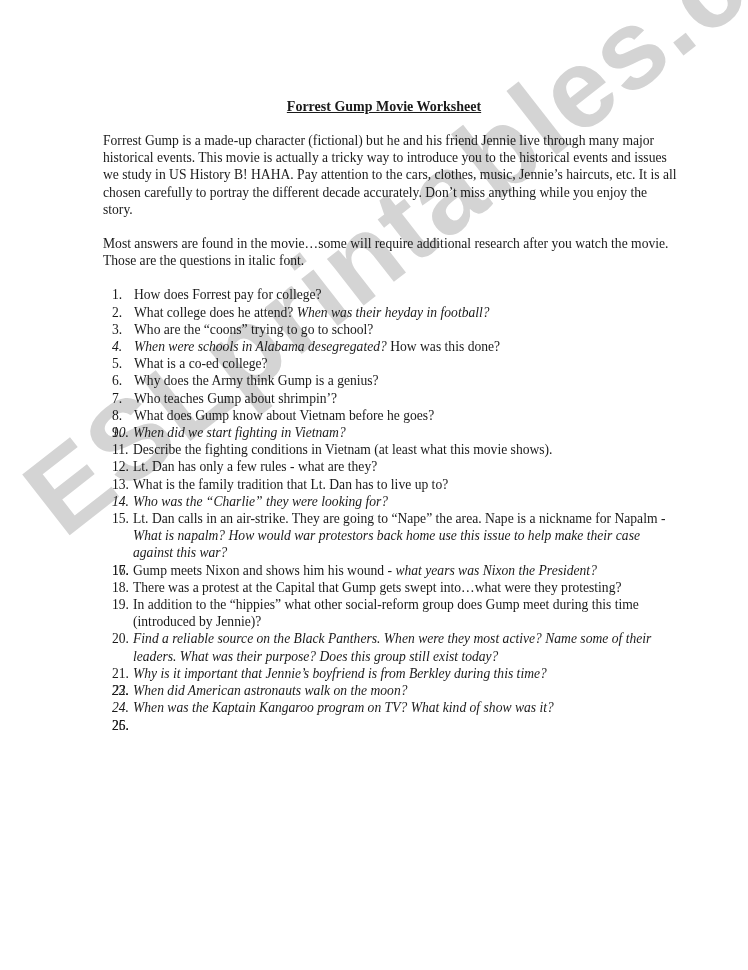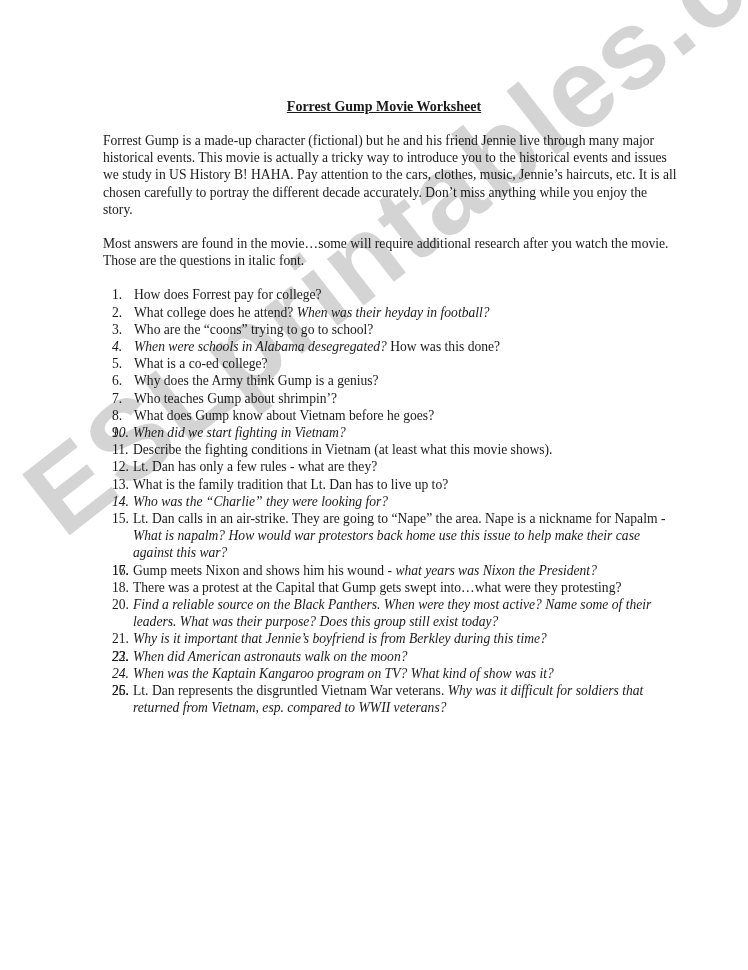--- a/index.html
+++ b/index.html
@@ -103,22 +103,23 @@
         <li class="q single"><span class="num">9.</span></li>
         <li class="q double"><span class="num it">10.</span><span><span class="it">When did we start fighting in Vietnam?</span></span></li>
         <li class="q double"><span class="num">11.</span><span><span>Describe the fighting conditions in Vietnam (at least what this movie shows).</span></span></li>
         <li class="q double"><span class="num">12.</span><span><span>Lt. Dan has only a few rules - what are they?</span></span></li>
         <li class="q double"><span class="num">13.</span><span><span>What is the family tradition that Lt. Dan has to live up to?</span></span></li>
         <li class="q double"><span class="num it">14.</span><span><span class="it">Who was the “Charlie” they were looking for?</span></span></li>
         <li class="q double"><span class="num">15.</span><span><span>Lt. Dan calls in an air-strike.  They are going to “Nape” the area.  Nape is a nickname for Napalm - </span><span class="it">What is napalm?  How would war protestors back home use this issue to help make their case against this war?</span></span></li>
         <li class="q double"><span class="num">16.</span></li>
         <li class="q double"><span class="num">17.</span><span><span>Gump meets Nixon and shows him his wound - </span><span class="it">what years was Nixon the President?</span></span></li>
         <li class="q double"><span class="num">18.</span><span><span>There was a protest at the Capital that Gump gets swept into…what were they protesting?</span></span></li>
+        <li class="q double"><span class="num">19.</span><span><span>In addition to the “hippies” what other social-reform group does Gump meet during this time (introduced by Jennie)?</span></span></li>
         <li class="q double"><span class="num">20.</span><span><span class="it">Find a reliable source on the Black Panthers.  When were they most active?  Name some of their leaders.  What was their purpose?  Does this group still exist today?</span></span></li>
         <li class="q double"><span class="num">21.</span><span><span class="it">Why is it important that Jennie’s boyfriend is from </span><span class="it ul">Berkley</span><span class="it"> during this time?</span></span></li>
         <li class="q double"><span class="num">22.</span></li>
         <li class="q double"><span class="num it">23.</span><span><span class="it">When did American astronauts walk on the moon?</span></span></li>
         <li class="q double"><span class="num it">24.</span><span><span class="it">When was the Kaptain Kangaroo program on TV?  What kind of show was it?</span></span></li>
         <li class="q double"><span class="num">25.</span></li>
-        <li class="q double"><span class="num">26.</span><span><span>Lt. Dan represents the disgruntled Vietnam War veterans.  </span><span class="it">Why was it difficult for soldiers that returned from Vietnam, esp. compared to WWII veterans?</span></span></li>
+        <li class="q double"><span class="num">26.</span></li>
       </ol>
   </div>
 </div>
 
 </body></html>

